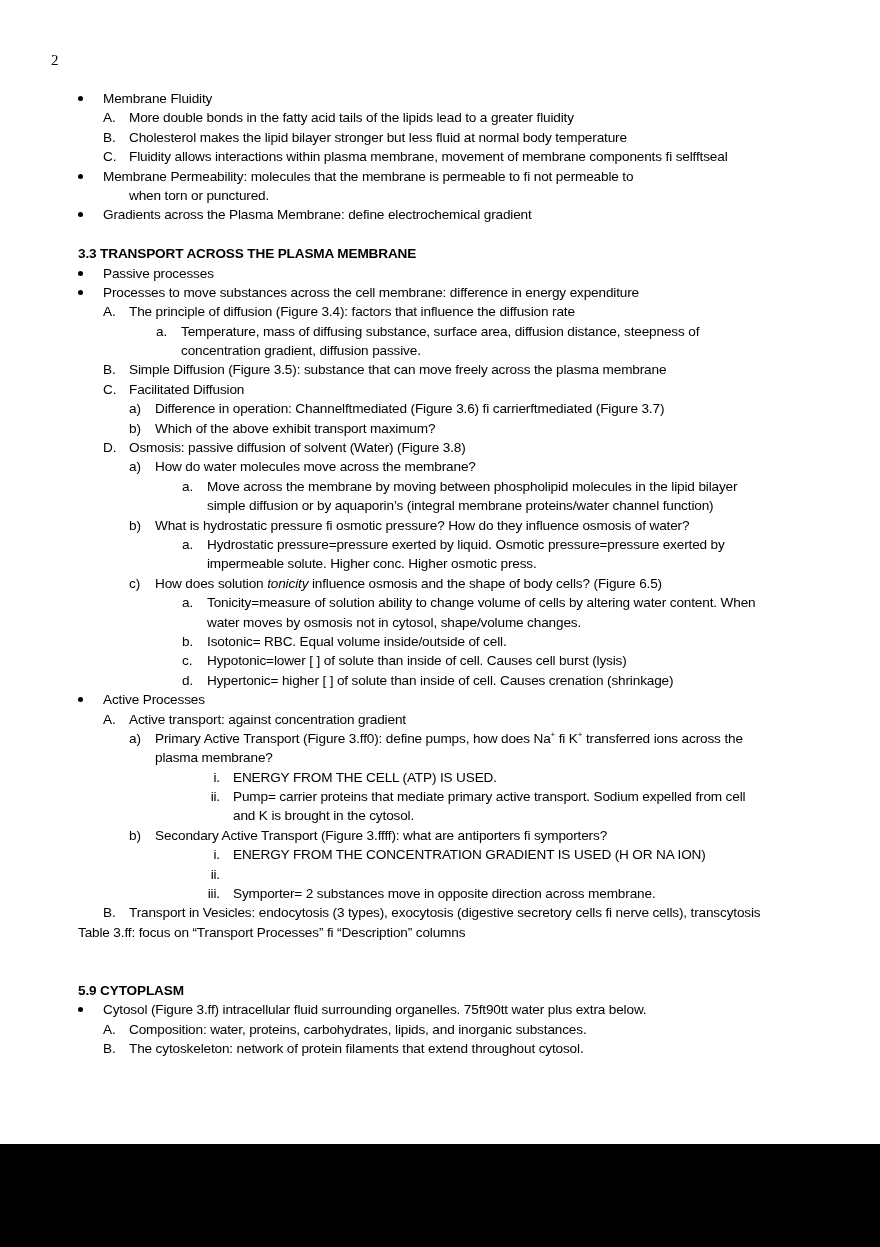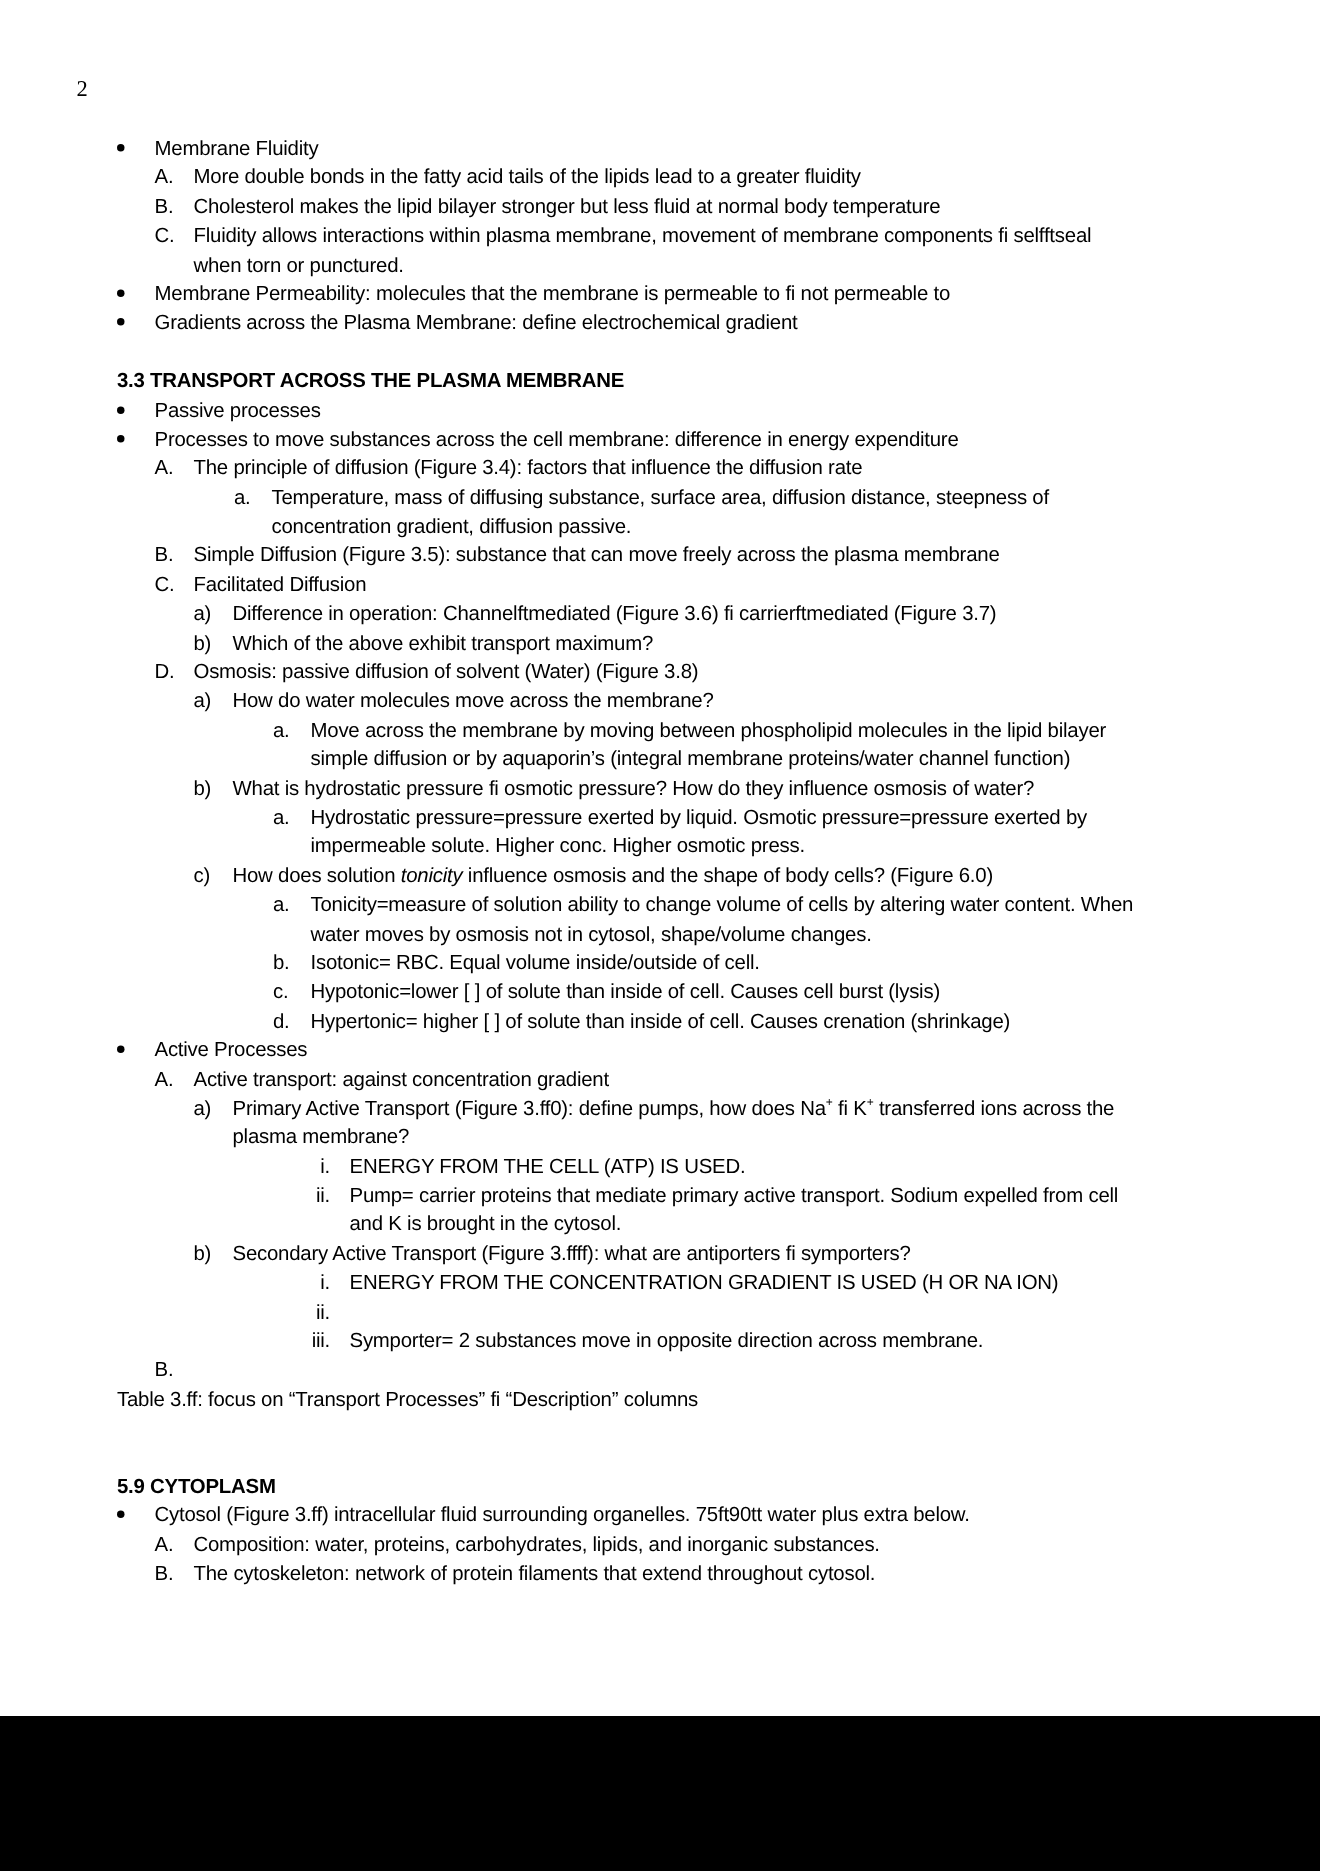--- a/index.html
+++ b/index.html
@@ -48,25 +48,25 @@
     </div>
     <div class="line" style="height:19.4px">
       <span class="marker" style="left:103px">B.</span>
       <span class="txt" style="left:129px">Cholesterol makes the lipid bilayer stronger but less fluid at normal body temperature</span>
     </div>
     <div class="line" style="height:19.4px">
       <span class="marker" style="left:103px">C.</span>
       <span class="txt" style="left:129px">Fluidity allows interactions within plasma membrane, movement of membrane components fi selfftseal</span>
     </div>
     <div class="line" style="height:19.4px">
+      <span class="bullet-dot" style="left:78px"></span>
+      <span class="txt" style="left:103px">Membrane Permeability: molecules that the membrane is permeable to fi not permeable to</span>
+    </div>
+    <div class="line" style="height:19.4px">
       <span class="txt" style="left:129px">when torn or punctured.</span>
-    </div>
-    <div class="line" style="height:19.4px">
-      <span class="bullet-dot" style="left:78px"></span>
-      <span class="txt" style="left:103px">Membrane Permeability: molecules that the membrane is permeable to fi not permeable to</span>
     </div>
     <div class="line" style="height:19.4px">
       <span class="bullet-dot" style="left:78px"></span>
       <span class="txt" style="left:103px">Gradients across the Plasma Membrane: define electrochemical gradient</span>
     </div>
 
     <div class="line" style="height:19.4px"></div>
 
     <div class="line heading" style="height:19.4px">
       <span class="txt" style="left:78px">3.3 TRANSPORT ACROSS THE PLASMA MEMBRANE</span>
@@ -131,21 +131,21 @@
     </div>
     <div class="line" style="height:19.4px">
       <span class="marker" style="left:182px">a.</span>
       <span class="txt" style="left:207px">Hydrostatic pressure=pressure exerted by liquid. Osmotic pressure=pressure exerted by</span>
     </div>
     <div class="line" style="height:19.4px">
       <span class="txt" style="left:207px">impermeable solute. Higher conc. Higher osmotic press.</span>
     </div>
     <div class="line" style="height:19.4px">
       <span class="marker" style="left:129px">c)</span>
-      <span class="txt" style="left:155px"><span>How does solution </span><em>tonicity</em><span> influence osmosis and the shape of body cells? (Figure 6.0)</span></span>
+      <span class="txt" style="left:155px"><span>How does solution </span><em>tonicity</em><span> influence osmosis and the shape of body cells? (Figure 6.5)</span></span>
     </div>
     <div class="line" style="height:19.4px">
       <span class="marker" style="left:182px">a.</span>
       <span class="txt" style="left:207px">Tonicity=measure of solution ability to change volume of cells by altering water content. When</span>
     </div>
     <div class="line" style="height:19.4px">
       <span class="txt" style="left:207px">water moves by osmosis not in cytosol, shape/volume changes.</span>
     </div>
     <div class="line" style="height:19.4px">
       <span class="marker" style="left:182px">b.</span>
@@ -196,20 +196,21 @@
     </div>
     <div class="line" style="height:19.4px">
       <span class="marker right" style="left:190px;width:30px">ii.</span>
     </div>
     <div class="line" style="height:19.4px">
       <span class="marker right" style="left:190px;width:30px">iii.</span>
       <span class="txt" style="left:233px">Symporter= 2 substances move in opposite direction across membrane.</span>
     </div>
     <div class="line" style="height:19.4px">
       <span class="marker" style="left:103px">B.</span>
+      <span class="txt" style="left:129px">Transport in Vesicles: endocytosis (3 types), exocytosis (digestive secretory cells fi nerve cells), transcytosis</span>
     </div>
     <div class="line" style="height:19.4px">
       <span class="txt" style="left:78px">Table 3.ff: focus on “Transport Processes” fi “Description” columns</span>
     </div>
 
     <div class="line" style="height:19.4px"></div>
     <div class="line" style="height:19.4px"></div>
 
     <div class="line heading" style="height:19.4px">
       <span class="txt" style="left:78px">5.9 CYTOPLASM</span>

